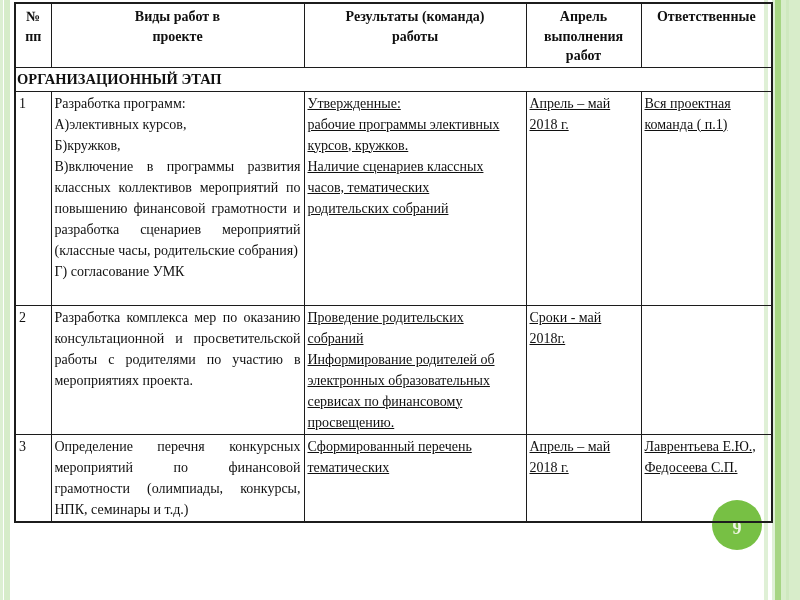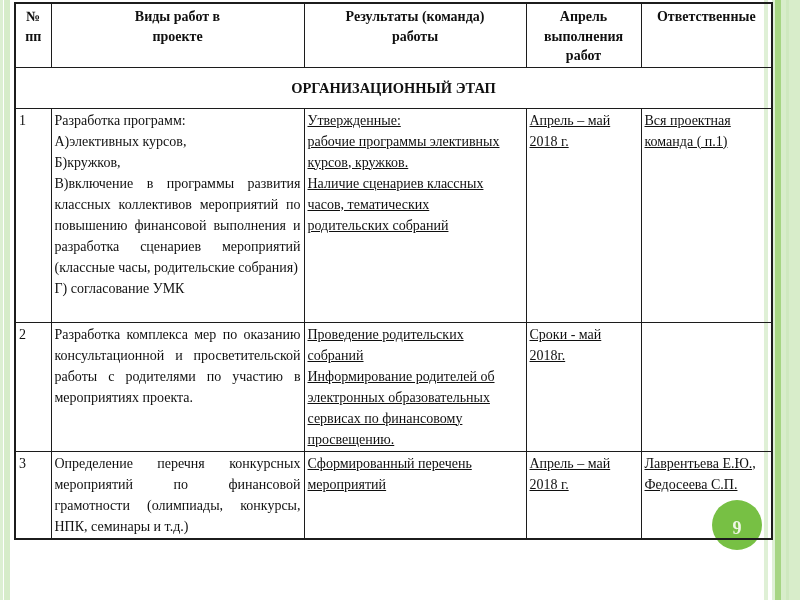--- a/index.html
+++ b/index.html
@@ -55,23 +55,23 @@
     overflow: hidden;
     background: transparent;
   }
   .plan thead th {
     font-weight: bold; text-align: center;
     line-height: 19.5px; padding-top: 3px;
     height: 58px; box-sizing: border-box;
     white-space: pre-line;
   }
   .plan .section-cell {
-    font-weight: bold; text-align: center; vertical-align: middle;
+    font-weight: bold; text-align: left; vertical-align: middle;
     height: 24px; box-sizing: border-box;
-    font-size: 14.5px; line-height: 20px; padding: 10px;
+    font-size: 14.5px; line-height: 20px; padding: 1px;
   }
   tr.r1 { height: 214px; }
   tr.r2 { height: 127px; }
   tr.r3 { height: 86px; }
   .num { text-align: left; padding-left: 4px; }
   .works { text-align: justify; white-space: pre-line; }
   .pre { white-space: pre-line; text-decoration: underline; }
 </style>
 </head>
 <body>
@@ -109,21 +109,21 @@
     </thead>
     <tbody>
       <tr>
         <td class="section-cell" colspan="5">ОРГАНИЗАЦИОННЫЙ ЭТАП</td>
       </tr>
       <tr class="r1">
         <td class="num">1</td>
         <td class="works">Разработка программ:
 А)элективных курсов,
 Б)кружков,
-В)включение в программы развития классных коллективов мероприятий по повышению финансовой выполнения и разработка сценариев мероприятий (классные часы, родительские собрания)
+В)включение в программы развития классных коллективов мероприятий по повышению финансовой грамотности и разработка сценариев мероприятий (классные часы, родительские собрания)
 Г) согласование УМК</td>
         <td class="pre">Утвержденные:
 рабочие программы элективных
 курсов, кружков.
 Наличие сценариев классных
 часов, тематических
 родительских собраний</td>
         <td class="pre">Апрель – май
 2018 г.</td>
         <td class="pre">Вся проектная
@@ -139,21 +139,21 @@
 сервисах по финансовому
 просвещению.</td>
         <td class="pre">Сроки - май
 2018г.</td>
         <td class="pre"></td>
       </tr>
       <tr class="r3">
         <td class="num">3</td>
         <td class="works">Определение перечня конкурсных мероприятий по финансовой грамотности (олимпиады, конкурсы, НПК, семинары и т.д.)</td>
         <td class="pre">Сформированный перечень
-мероприятий</td>
+тематических</td>
         <td class="pre">Апрель – май
 2018 г.</td>
         <td class="pre">Лаврентьева Е.Ю.,
 Федосеева С.П.</td>
       </tr>
     </tbody>
   </table>
 
 </div>
 

